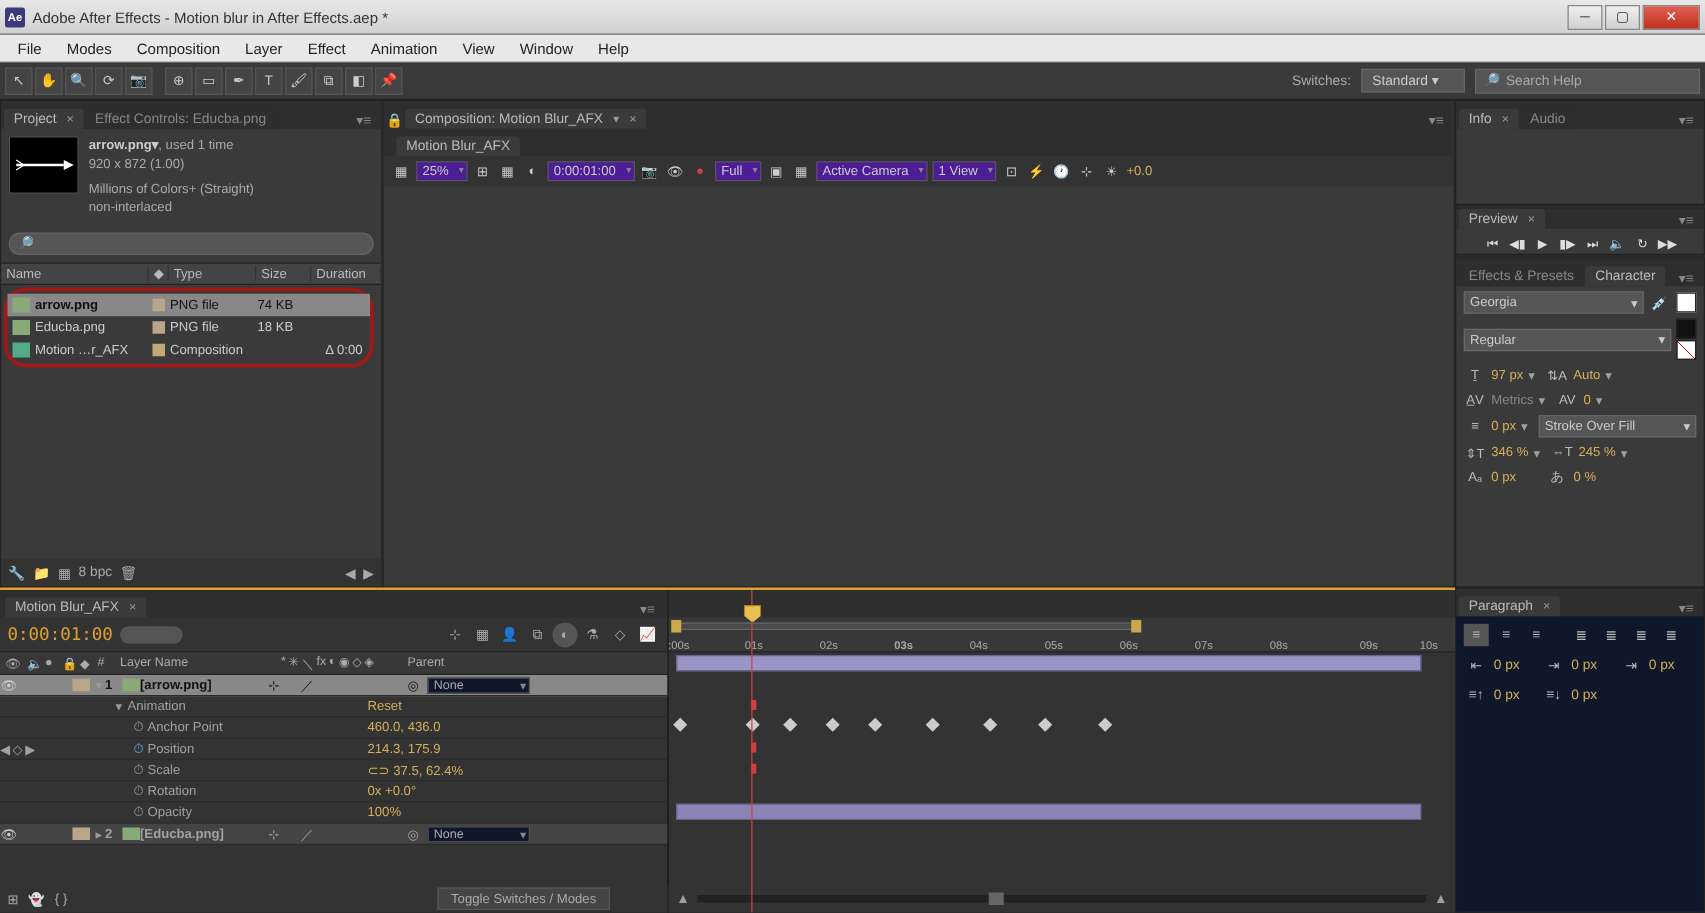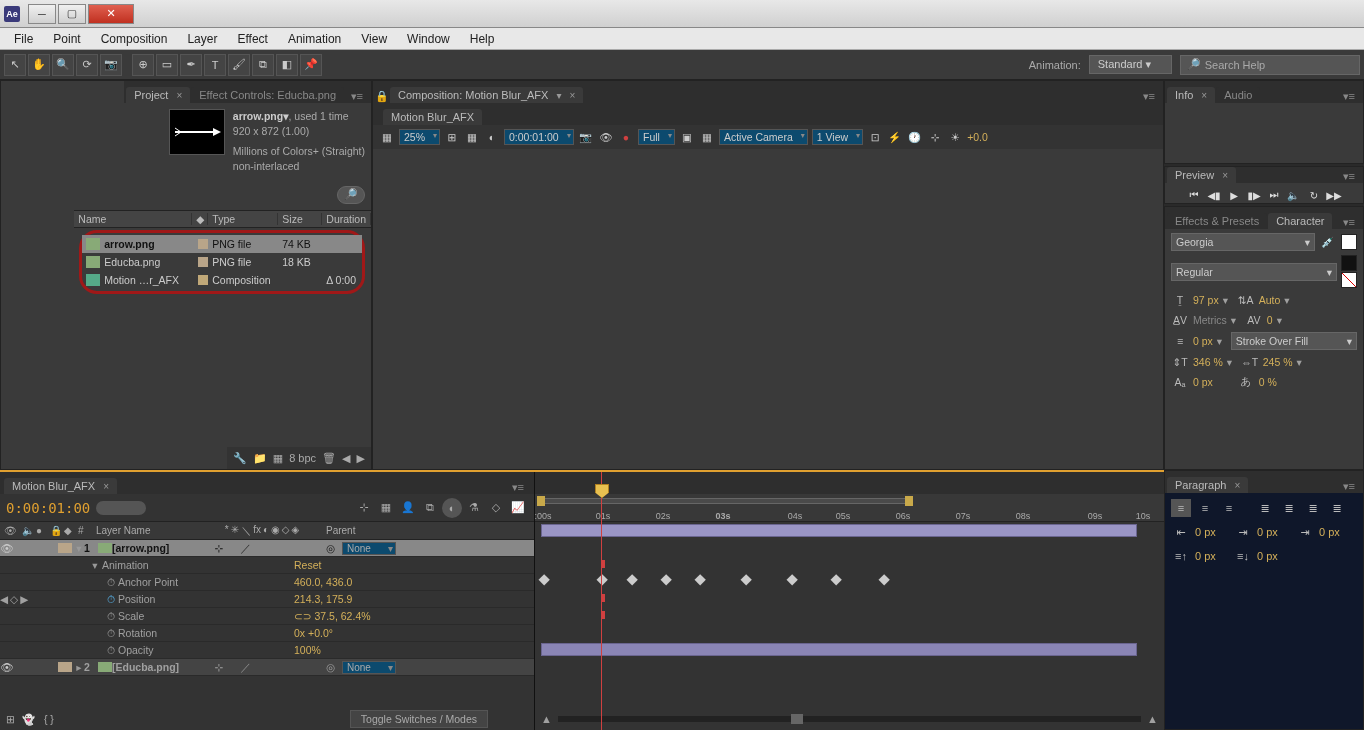--- a/index.html
+++ b/index.html
@@ -29,21 +29,21 @@
 
 .main { display:flex; height: 390px; }
 .panel { background:#3a3a3a; border:1px solid #222; display:flex; flex-direction:column; }
 .panel-tabs { height:22px; background:#2e2e2e; display:flex; align-items:flex-end; padding:0 2px; gap:1px;}
 .ptab { padding:2px 8px; background:#3a3a3a; color:#bbb; font-size:11px; border-radius:3px 3px 0 0; display:flex;align-items:center;gap:4px;}
 .ptab.inactive{background:#2e2e2e;color:#888;}
 .ptab .x{font-size:10px;color:#999;margin-left:4px;}
 .panel-menu{margin-left:auto;padding:0 6px;color:#888;display:flex;gap:4px;align-items:center;}
 
 
-.project { width: 372px; align-items: flex-end; }
+.project { width: 306px; }
 .proj-header{display:flex;padding:6px;gap:8px;}
 .proj-thumb{width:56px;height:46px;background:#000;border:1px solid #555;display:flex;align-items:center;justify-content:center;}
 .proj-thumb svg{width:48px;height:20px;}
 .proj-info{font-size:10.5px;color:#aaa;line-height:1.4;}
 .proj-info .name{color:#ccc;font-weight:bold;}
 .proj-search{margin:6px;height:18px;background:#555;border:1px solid #666;border-radius:9px;display:flex;align-items:center;padding:0 6px;}
 .proj-cols{display:flex;background:#444;border-top:1px solid #222;border-bottom:1px solid #222;font-size:10.5px;color:#bbb;height:18px;align-items:center;}
 .proj-cols div{padding:0 4px;border-right:1px solid #333;}
 .proj-list{border:3px solid #a01818;border-radius:18px;margin:2px 6px 2px 2px;padding:2px 0;}
 .proj-row{display:flex;align-items:center;height:18px;font-size:10.5px;color:#ccc;}
@@ -58,21 +58,21 @@
 .comp-inner-tab{margin:4px 0 0 6px;}
 .comp-view{flex:1;background:#444;display:flex;align-items:center;justify-content:center;position:relative;}
 .canvas-wrap{position:relative;}
 .canvas{width:330px;height:200px;background:#fff;position:relative;}
 .canvas-border{position:absolute;inset:-4px;border:1px solid #7a6aa0;}
 .canvas-tab{position:absolute;top:-20px;left:14px;width:80px;height:16px;border:1px solid #7a6aa0;border-bottom:none;}
 .arrow-graphic{position:absolute;top:38px;left:14px;}
 .educba-logo{position:absolute;top:78px;left:124px;width:78px;height:56px;}
 .educba-text{position:absolute;top:136px;left:0;right:0;text-align:center;font-family:Georgia,serif;font-size:20px;font-weight:bold;color:#1a1a1a;letter-spacing:2px;}
 .comp-foot{height:24px;background:#333;display:flex;align-items:center;gap:4px;padding:0 6px;color:#ccc;font-size:10.5px;}
-.comp-foot .dd{background:#0c4a6e;border:1px solid #555;padding:1px 14px 1px 4px;color:#ccc;position:relative;}
+.comp-foot .dd{background:#4c1d95;border:1px solid #555;padding:1px 14px 1px 4px;color:#ccc;position:relative;}
 .comp-foot .dd::after{content:"▾";position:absolute;right:2px;top:1px;color:#888;font-size:8px;}
 .comp-foot .ic{width:16px;height:16px;display:inline-flex;align-items:center;justify-content:center;}
 
 
 .rightcol{width:200px;display:flex;flex-direction:column;gap:2px;}
 .info-panel{height:84px;}
 .info-body{padding:4px 8px;display:flex;gap:14px;font-size:10.5px;color:#bbb;}
 .info-swatch{width:16px;height:16px;background:#fff;border:1px solid #222;margin-top:2px;}
 .preview-panel{height:38px;}
 .preview-controls{display:flex;gap:2px;padding:4px;align-items:center;justify-content:center;}
@@ -97,21 +97,21 @@
 .tl-header-icons .ic{width:20px;height:20px;display:flex;align-items:center;justify-content:center;color:#aaa;}
 .tl-cols{height:18px;background:#383838;display:flex;align-items:center;font-size:10px;color:#aaa;border-bottom:1px solid #222;}
 .tl-cols div{padding:0 4px;}
 .tl-rows{flex:1;overflow:hidden;}
 .tl-row{height:17px;display:flex;align-items:center;font-size:10.5px;border-bottom:1px solid #2a2a2a;}
 .tl-row.layer{background:#444;}
 .tl-row.sel{background:#888;color:#111;}
 .tl-row .toggle{width:10px;color:#999;text-align:center;}
 .tl-row .propname{flex:1;padding-left:2px;}
 .tl-row .propval{color:#d4b05a;width:130px;}
-.tl-row .parent-dd{background:#0c4a6e;border:1px solid #555;padding:0 14px 0 4px;font-size:10px;color:#aaa;width:54px;position:relative;}
+.tl-row .parent-dd{background:#0f172a;border:1px solid #555;padding:0 14px 0 4px;font-size:10px;color:#aaa;width:82px;position:relative;}
 .tl-row .parent-dd::after{content:"▾";position:absolute;right:2px;color:#888;}
 .tl-row .switches{display:flex;gap:1px;width:120px;justify-content:center;}
 .tl-row .sw{width:12px;height:12px;}
 .tl-row .eye{width:14px;text-align:center;color:#ccc;}
 .tl-foot{height:22px;background:#333;display:flex;align-items:center;padding:0 6px;gap:8px;color:#aaa;font-size:10.5px;}
 .tl-foot .toggle-sw{margin-left:auto;margin-right:40px;background:#444;padding:2px 10px;border:1px solid #555;}
 
 .tl-right{flex:1;background:#333;display:flex;flex-direction:column;position:relative;}
 .ruler{height:28px;background:#383838;border-bottom:1px solid #222;position:relative;display:flex;align-items:flex-end;}
 .ruler .tick{position:absolute;bottom:0;font-size:9px;color:#aaa;transform:translateX(-50%);}
@@ -133,30 +133,31 @@
 .para-row .ic.active{background:#555;}
 .para-val{color:#d4b05a;width:34px;}
 
 .orange-val{color:#d4b05a;}
 </style>
 </head>
 <body>
 
 <div class="titlebar">
   <span class="icon">Ae</span>
+  <span class="title">Adobe After Effects - Motion blur in After Effects.aep *</span>
   <div class="winbtns">
     <div class="winbtn">─</div>
     <div class="winbtn">▢</div>
     <div class="winbtn close">✕</div>
   </div>
 </div>
 
 <div class="menubar">
   <span>File</span>
-  <span>Point</span>
+  <span>Modes</span>
   <span>Composition</span>
   <span>Layer</span>
   <span>Effect</span>
   <span>Animation</span>
   <span>View</span>
   <span>Window</span>
   <span>Help</span>
 </div>
 
 <div class="toolbar">
@@ -167,21 +168,21 @@
   <div class="tbtn">📷</div>
   <div class="tsep"></div>
   <div class="tbtn">⊕</div>
   <div class="tbtn">▭</div>
   <div class="tbtn">✒</div>
   <div class="tbtn">T</div>
   <div class="tbtn">🖌</div>
   <div class="tbtn">⧉</div>
   <div class="tbtn">◧</div>
   <div class="tbtn">📌</div>
-  <span class="workspace-label">Animation:</span>
+  <span class="workspace-label">Switches:</span>
   <div class="workspace-sel"><span>Standard</span> ▾</div>
   <div class="searchbox">
     <span class="magnifier">🔎</span>
     <span>Search Help</span>
   </div>
 </div>
 
 <div class="main">
 
   <div class="panel project">
@@ -555,21 +556,21 @@
   <div class="tl-right">
     <div style="height:22px;background:#2e2e2e"></div>
     <div class="ruler">
       <div class="work-area" style="left:6px;width:370px"></div>
       <div class="work-handle" style="left:2px"></div>
       <div class="work-handle" style="left:370px"></div>
     <div class="tick" style="left: 8px;">:00s</div>
           <div class="tick" style="left: 68px;">01s</div>
           <div class="tick" style="left: 128px;">02s</div>
           <div class="tick" style="left: 188px; font-weight: bold;">03s</div>
-          <div class="tick" style="left: 260px;">04s</div>
+          <div class="tick" style="left: 248px;">04s</div>
           <div class="tick" style="left: 308px;">05s</div>
           <div class="tick" style="left: 368px;">06s</div>
           <div class="tick" style="left: 428px;">07s</div>
           <div class="tick" style="left: 488px;">08s</div>
           <div class="tick" style="left: 548px; padding-left: 24px;">09s</div>
           <div class="tick" style="left: 608px;">10s</div>
         </div>
     <div class="playhead" style="left:66px"></div>
     <div class="tl-tracks">
       <div class="track" style="top:0px">

